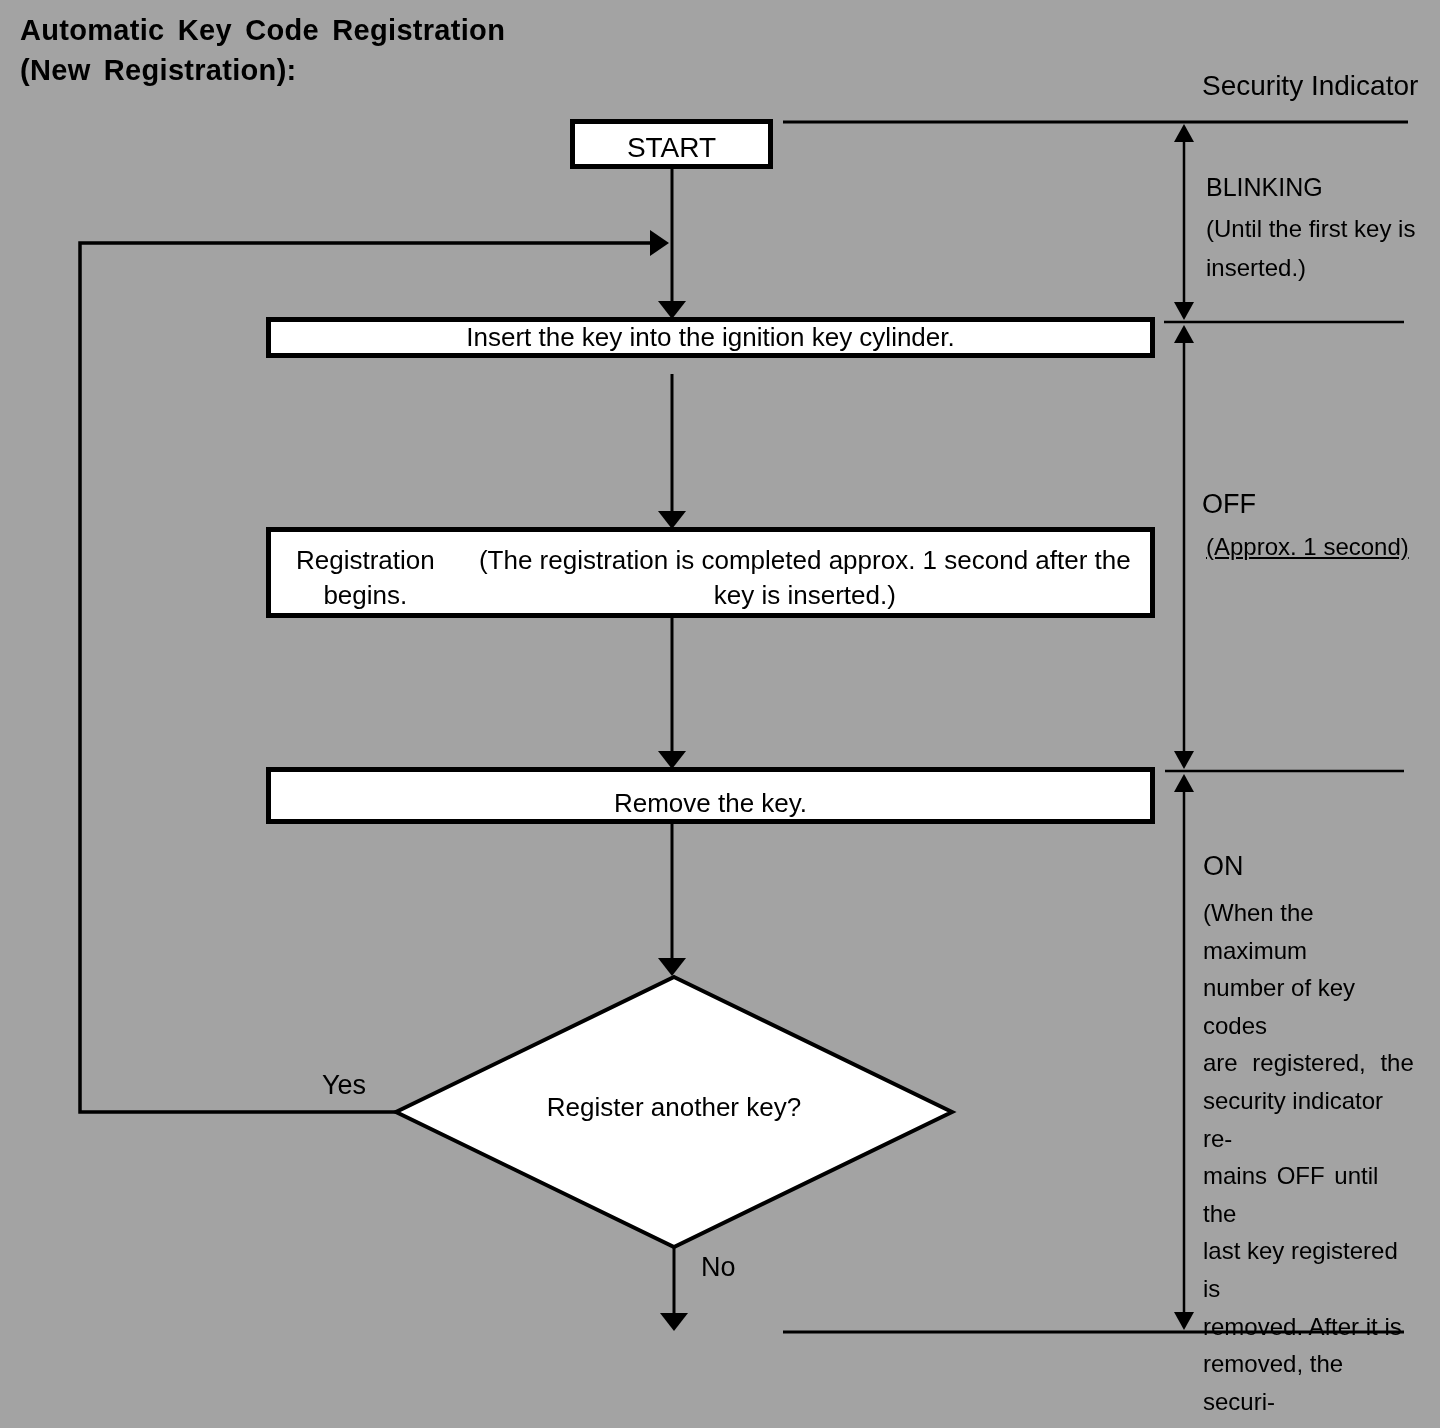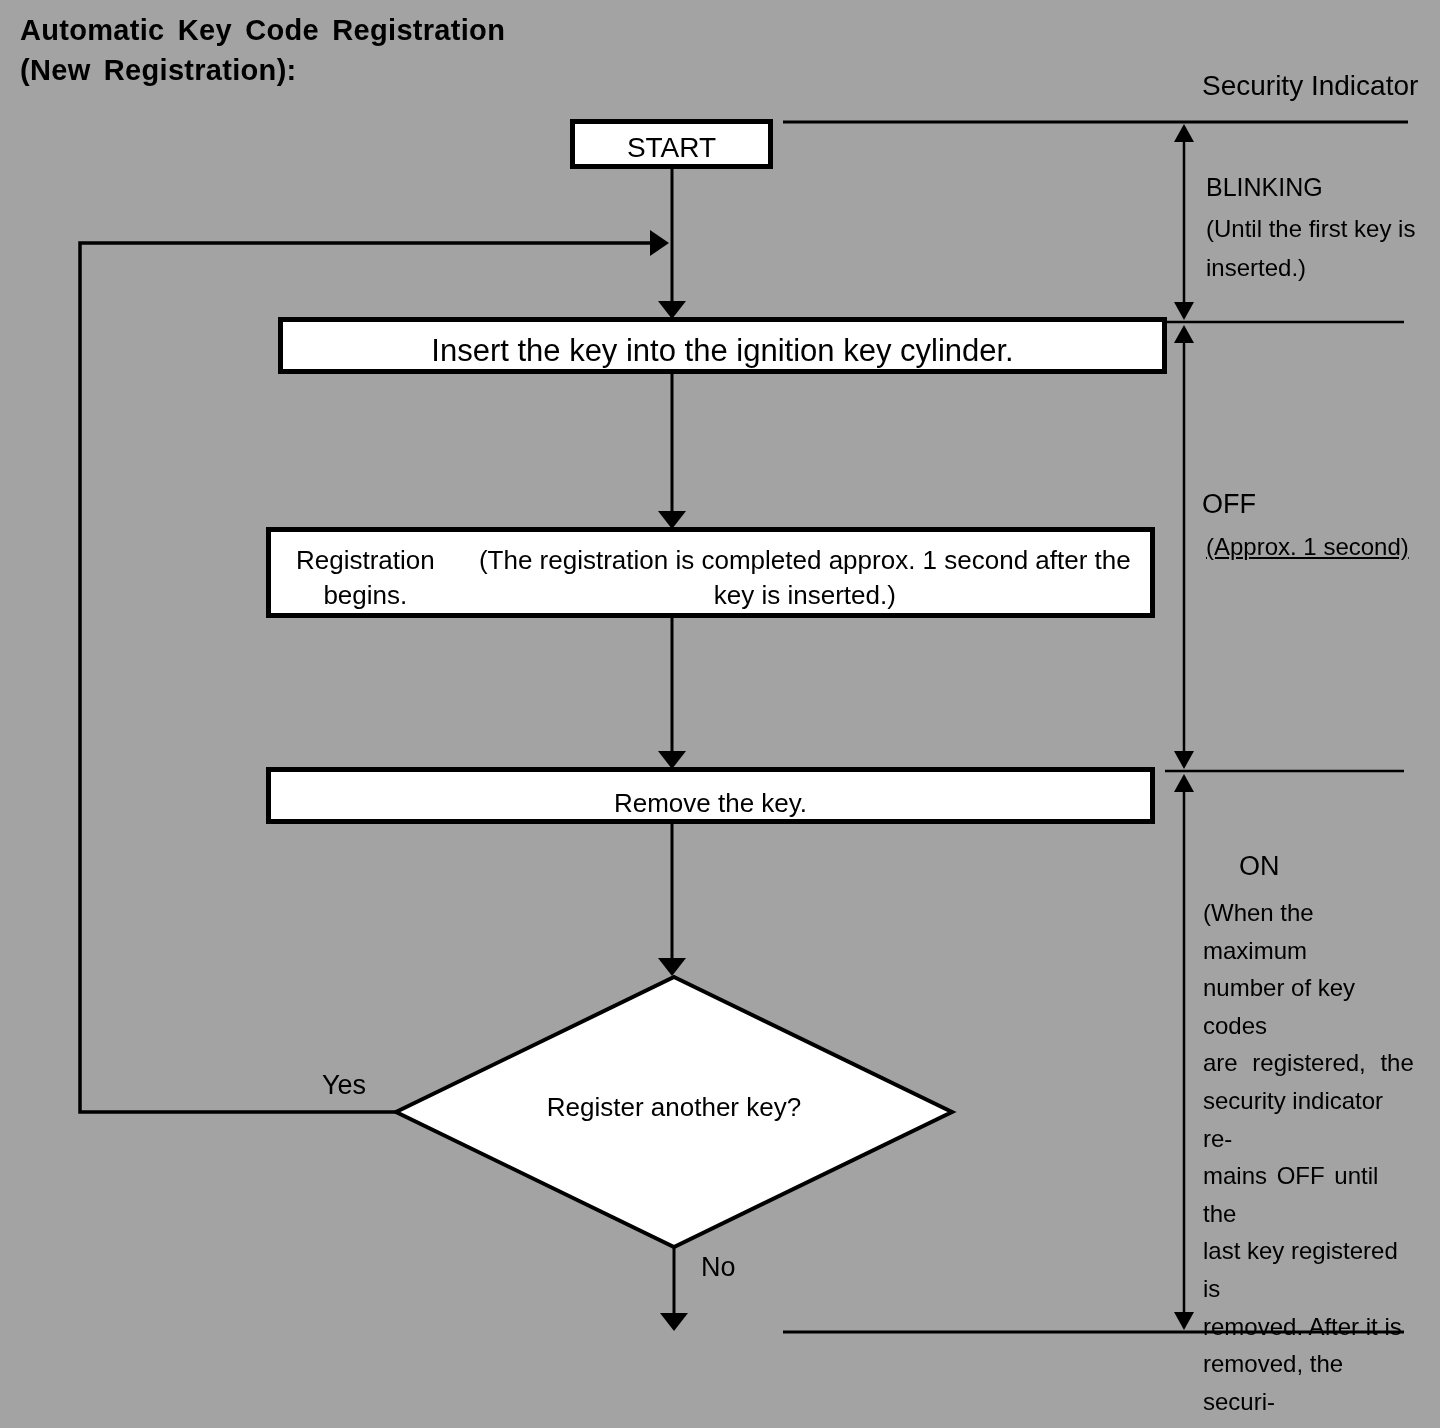--- a/index.html
+++ b/index.html
@@ -13,34 +13,34 @@
   
   .title{left:20px;top:10px;font-size:29px;font-weight:bold;line-height:40px;word-spacing:5px;letter-spacing:.3px;}
   
   .sec-header{left:1202px;top:70px;font-size:28px;}
   
   .node{
     position:absolute;box-sizing:border-box;border:5px solid #000;background:#fff;
     display:flex;align-items:flex-end;justify-content:center;text-align:center;
   }
   .node-start{left:570px;top:119px;width:203px;height:50px;font-size:28px;}
-  .node-insert{left:278px;top:317px;width:889px;height:57px;font-size:31px;}
+  .node-insert{left:266px;top:317px;width:889px;height:41px;font-size:26px;}
   .node-register{left:266px;top:527px;width:889px;height:91px;font-size:26px;flex-direction:row;line-height:35px;}
   .node-remove{left:266px;top:767px;width:889px;height:57px;font-size:26px;}
   .node-end{left:570px;top:1331px;width:203px;height:49px;font-size:28px;}
   .decision-label{left:474px;top:1092px;width:400px;height:40px;display:flex;justify-content:center;font-size:26px;}
   .yes-label{left:322px;top:1070px;font-size:27px;}
   .no-label{left:701px;top:1252px;font-size:27px;}
   
   .state{font-size:26px;}
   .blinking-state{left:1206px;top:173px;font-size:25px;}
   .blinking-note{left:1206px;top:210px;font-size:24px;line-height:38.5px;}
   .off-state{left:1202px;top:489px;font-size:27px;text-align:right;}
   .off-note{left:1206px;top:533px;font-size:24px;text-decoration:underline;}
-  .on-state{left:1203px;top:851px;font-size:27px;margin-left:36px;}
+  .on-state{left:1203px;top:851px;font-size:27px;}
   .on-note{left:1203px;top:894px;font-size:24px;line-height:37.6px;width:215px;}
   .on-note div:nth-child(3){word-spacing:8px;}
   .on-note div:nth-child(5){word-spacing:3px;}
   .on-note div:nth-child(9){word-spacing:9px;}
 </style>
 </head>
 <body>
 
 <div class="stage">
 

